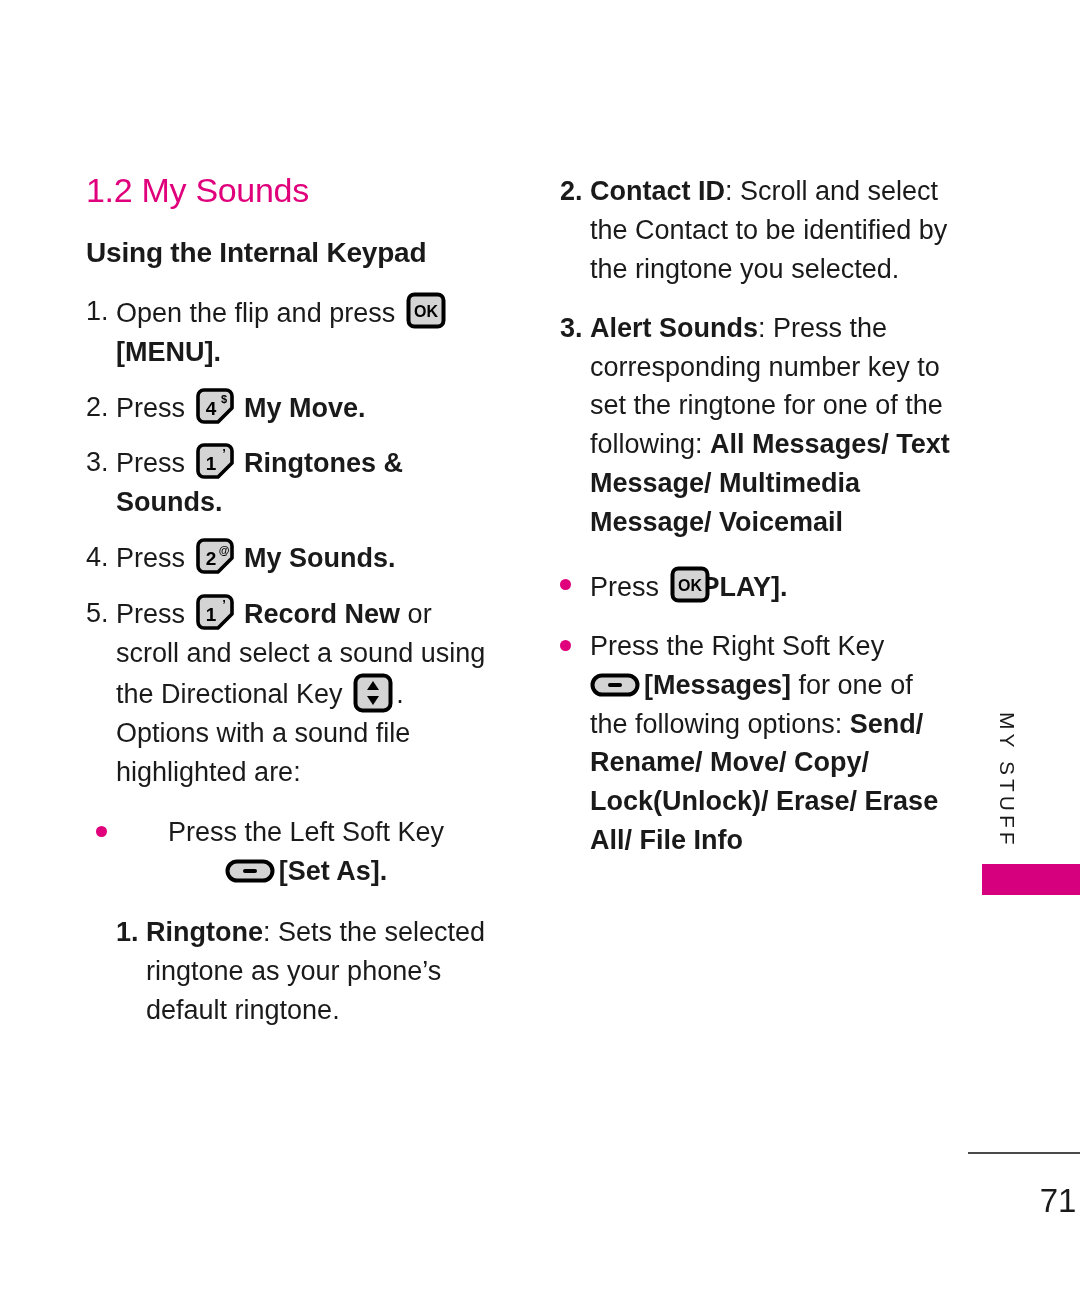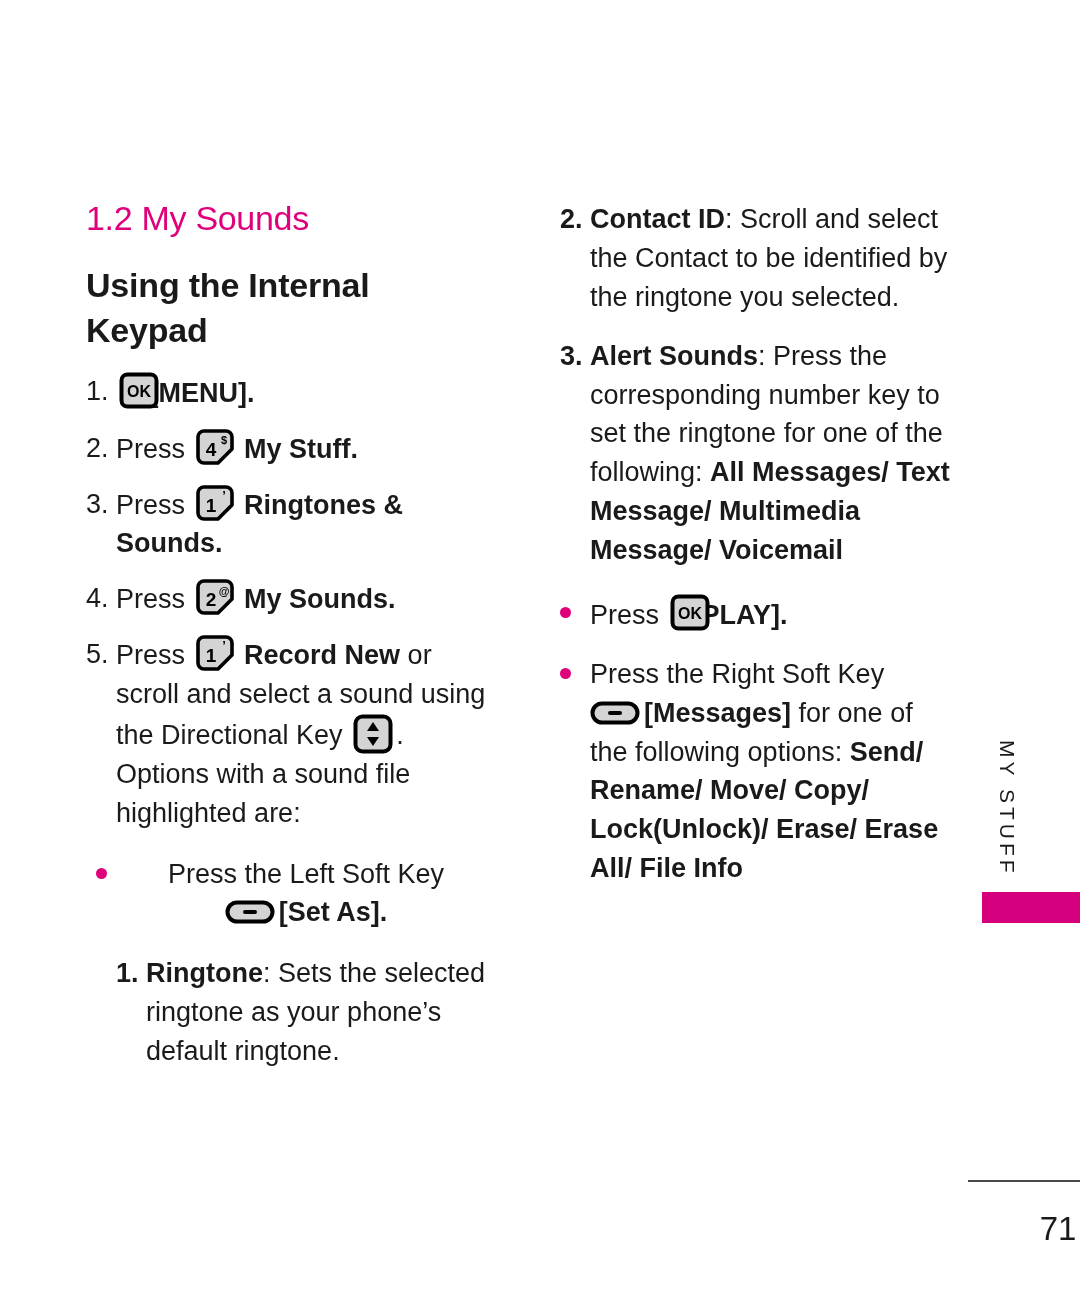--- a/index.html
+++ b/index.html
@@ -12,21 +12,20 @@
     height: 1295px;
     position: relative;
     font-family: "Liberation Sans", sans-serif;
     color: #1a1a1a;
     overflow: hidden;
   }
 
   .page {
     position: absolute;
     inset: 0;
-    margin-top: 28px;
   }
 
   
   .col {
     position: absolute;
     top: 172px;
   }
   .col-left  { left: 86px;  width: 410px; }
   .col-right { left: 560px; width: 395px; }
 
@@ -39,21 +38,21 @@
     margin: 0 0 26px 0;
     line-height: 1.1;
   }
   .intro {
     font-size: 27px;
     line-height: 1.42;
     margin: 0 0 22px 0;
     font-weight: 300;
   }
   .subhead {
-    font-size: 34px;
+    font-size: 28px;
     font-weight: 700;
     margin: 0 0 20px 0;
     line-height: 1.3;
     letter-spacing: -0.2px;
   }
 
   
   .step {
     display: flex;
     font-size: 27px;
@@ -187,42 +186,42 @@
 
   <div class="col col-left">
 
     <h1 class="sec-title">1.2 My Sounds</h1>
 
 
     <h2 class="subhead">Using the Internal Keypad</h2>
 
     <div class="step">
       <span class="num">1.</span>
-      <span class="body">
+      <span class="body"><span>Open the flip and press</span>
         <span class="keyicon okkey">
           <svg viewBox="0 0 40 37" width="40" height="37">
             <rect x="2.5" y="2.5" width="35" height="32" rx="6" ry="6" fill="#d4d4d4" stroke="#000" stroke-width="4"></rect>
             <text x="20" y="25" font-family="Liberation Sans, sans-serif" font-size="16" font-weight="700" text-anchor="middle" fill="#000">OK</text>
           </svg>
         </span>
         <span class="b">[MENU].</span>
       </span>
     </div>
 
     <div class="step">
       <span class="num">2.</span>
       <span class="body"><span>Press</span>
         <span class="keyicon numkey">
           <svg viewBox="0 0 38 36" width="38" height="36">
             <path d="M8,2 H30 a6,6 0 0 1 6,6 V20 L22,34 H8 a6,6 0 0 1 -6,-6 V8 a6,6 0 0 1 6,-6 Z" fill="#d4d4d4" stroke="#000" stroke-width="3.6" stroke-linejoin="round"></path>
             <text x="15" y="27" font-family="Liberation Sans, sans-serif" font-size="19" font-weight="700" text-anchor="middle" fill="#000">4</text>
             <text x="28" y="15" font-family="Liberation Sans, sans-serif" font-size="11" font-weight="700" text-anchor="middle" fill="#000">$</text>
           </svg>
         </span>
-        <span class="b">My Stuff.</span>
+        <span class="b">My Move.</span>
       </span>
     </div>
 
     <div class="step">
       <span class="num">3.</span>
       <span class="body"><span>Press</span>
         <span class="keyicon numkey">
           <svg viewBox="0 0 38 36" width="38" height="36">
             <path d="M8,2 H30 a6,6 0 0 1 6,6 V20 L22,34 H8 a6,6 0 0 1 -6,-6 V8 a6,6 0 0 1 6,-6 Z" fill="#d4d4d4" stroke="#000" stroke-width="3.6" stroke-linejoin="round"></path>
             <text x="15" y="27" font-family="Liberation Sans, sans-serif" font-size="19" font-weight="700" text-anchor="middle" fill="#000">1</text>

